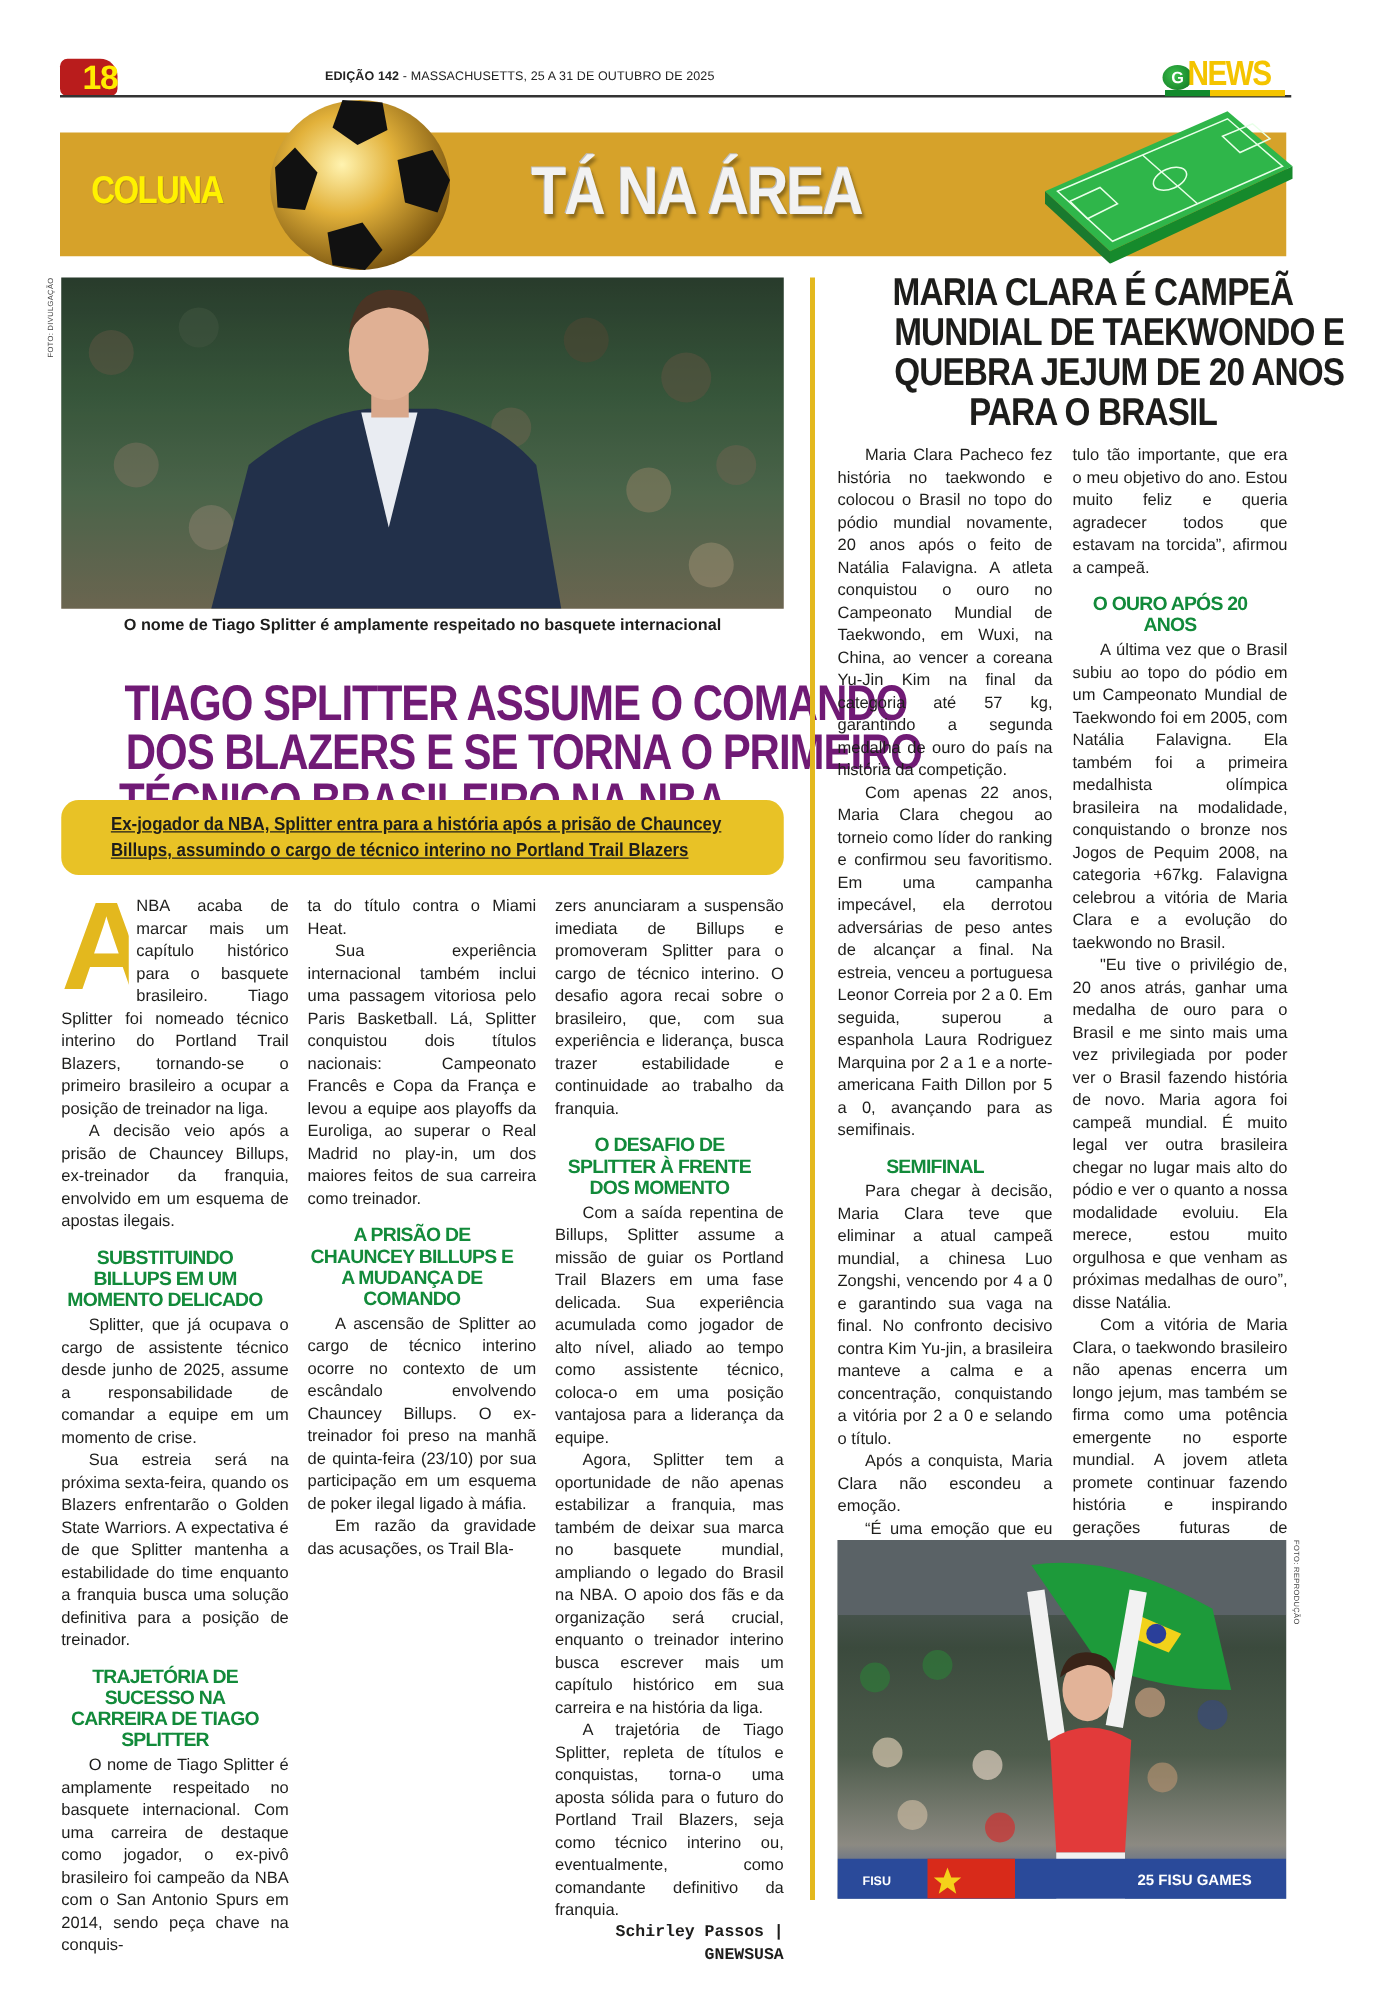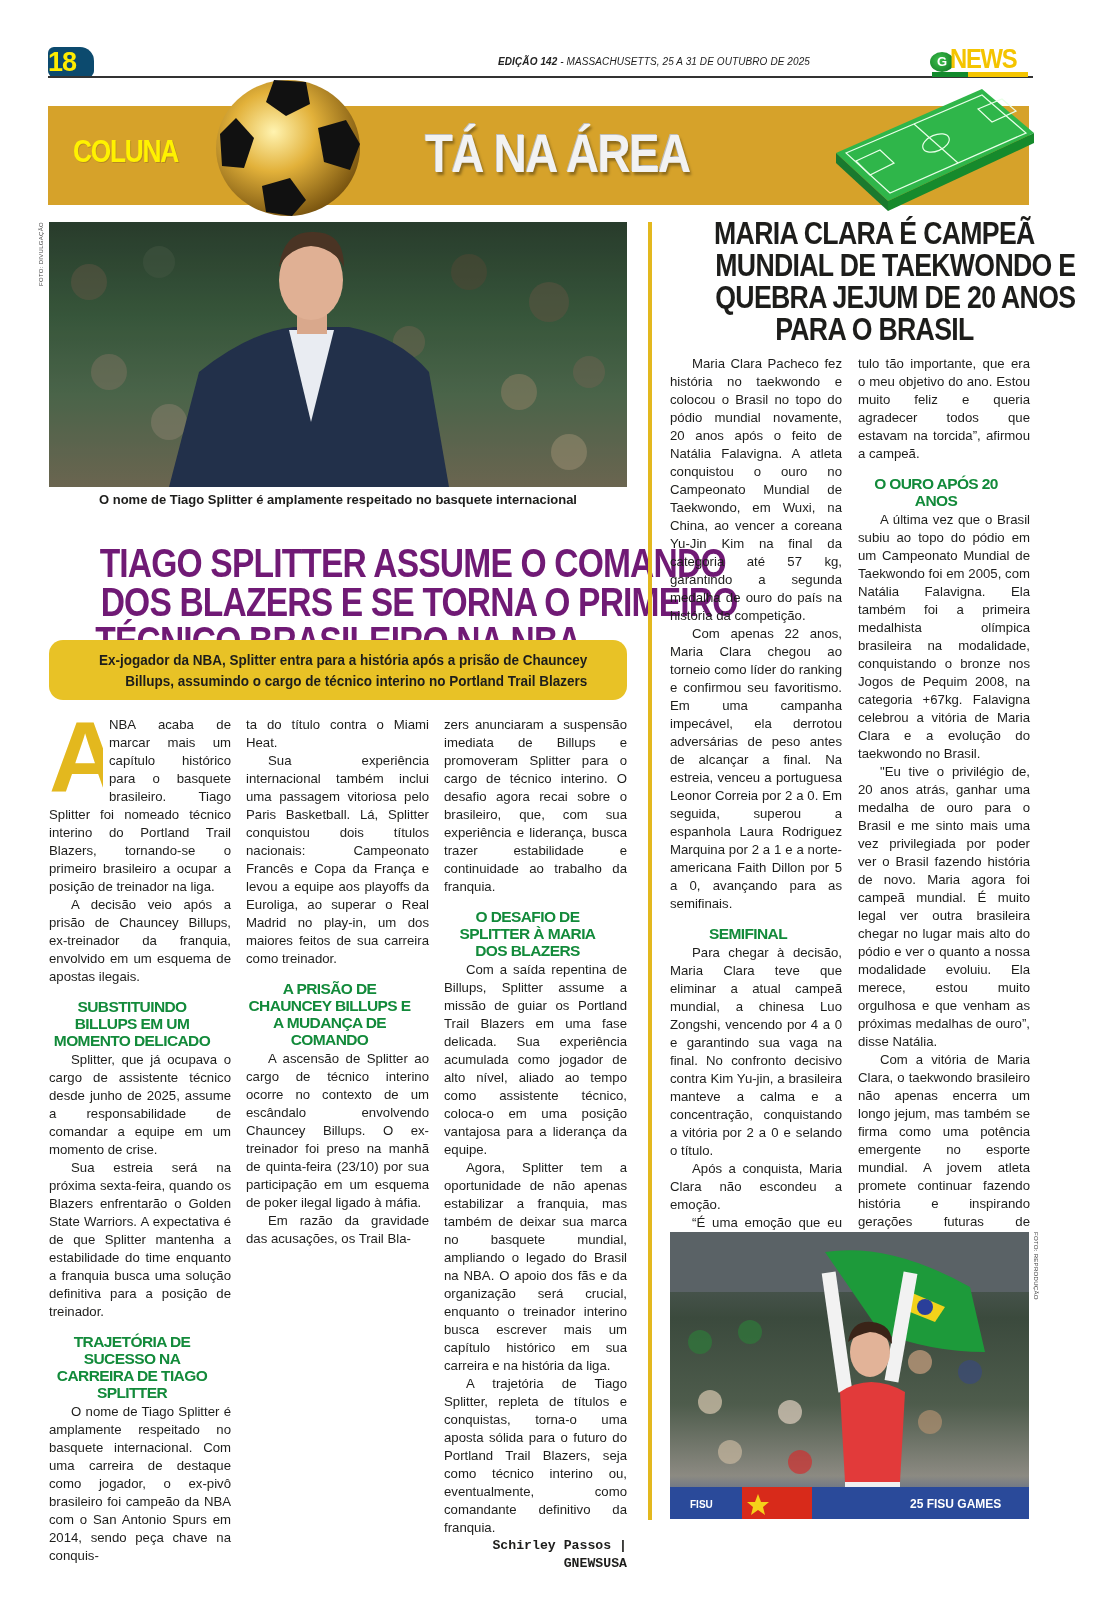--- a/index.html
+++ b/index.html
@@ -2,27 +2,27 @@
 <html><head>
 <meta charset="utf-8">
 <style>
   * { box-sizing: border-box; margin: 0; padding: 0; }
   html, body { width: 1099px; height: 1600px; background: #ffffff; overflow: hidden; }
   body { position: relative; font-family: "Liberation Sans", sans-serif; color: #1d1d1b; }
 
   
   .page-num {
     position: absolute; left: 48px; top: 47px; width: 46px; height: 30px;
-    background: #0c4a6e; border-radius: 6px 14px 6px 6px;
+    background: #b91c1c; border-radius: 6px 14px 6px 6px;
     color: #ffec00; font-weight: 900; font-size: 27px; line-height: 30px;
-    text-align: left; font-family: "Liberation Sans", sans-serif; letter-spacing: -1px;
+    text-align: right; font-family: "Liberation Sans", sans-serif; letter-spacing: -1px;
   }
   .edition {
-    position: absolute; left: 260px; top: 56px; width: 550px; text-align: right;
-    font-size: 10px; color: #222; letter-spacing: 0.1px; font-style: italic;
+    position: absolute; left: 260px; top: 56px; width: 550px; text-align: left;
+    font-size: 10px; color: #222; letter-spacing: 0.1px;
   }
   .edition b { font-weight: 700; }
   .header-rule { position: absolute; left: 48px; top: 76px; width: 985px; height: 1.5px; background: #333; }
   .logo { position: absolute; left: 930px; top: 46px; width: 104px; height: 32px; }
   .logo .g {
     position: absolute; left: 0; top: 6px; width: 24px; height: 20px; border-radius: 50%;
     background: radial-gradient(circle at 40% 40%, #3bbf4a, #0a6e1f); color: #fff;
     font-size: 13px; font-weight: 900; text-align: center; line-height: 20px;
   }
   .logo .news {
@@ -65,22 +65,22 @@
     font-size: 13px; font-weight: 700; color: #1d1d1b;
   }
   .headline-left {
     position: absolute; left: 40px; top: 512px; width: 596px; text-align: center;
     font-size: 40px; line-height: 39px; font-weight: 900; color: #701a75; letter-spacing: -1px; margin-top: 32px;
   }
   .headline-left span { display: inline-block; transform: scaleX(0.84); transform-origin: center; white-space: nowrap; }
   .subhead-box {
     position: absolute; left: 49px; top: 640px; width: 578px; height: 60px;
     background: #e8c226; border-radius: 14px 14px 14px 14px;
-    display: flex; align-items: center; justify-content: center; text-align: right;
-    padding: 0 12px; font-size: 15px; line-height: 21px; font-weight: 700; color: #1d1d1b;
+    display: flex; align-items: center; justify-content: center; text-align: left;
+    padding: 0 12px; font-size: 15px; line-height: 21px; font-weight: 700; color: #1d1d1b; text-decoration: underline;
   }
   .subhead-box span { display: inline-block; transform: scaleX(0.9); }
 
   .col {
     position: absolute; font-size: 13.2px; line-height: 18px; color: #1d1d1b;
     text-align: justify; hyphens: manual;
   }
   .col p { text-indent: 22px; }
   .col p.noindent { text-indent: 0; }
   .col h3 {
@@ -204,21 +204,21 @@
 <div class="col col-l2">
   <p class="noindent">ta do título contra o Miami Heat.</p>
   <p>Sua experiência internacional também inclui uma passagem vitoriosa pelo Paris Basketball. Lá, Splitter conquistou dois títulos nacionais: Campeonato Francês e Copa da França e levou a equipe aos playoffs da Euroliga, ao superar o Real Madrid no play-in, um dos maiores feitos de sua carreira como treinador.</p>
   <h3>A PRISÃO DE CHAUNCEY BILLUPS E A MUDANÇA DE COMANDO</h3>
   <p>A ascensão de Splitter ao cargo de técnico interino ocorre no contexto de um escândalo envolvendo Chauncey Billups. O ex-treinador foi preso na manhã de quinta-feira (23/10) por sua participação em um esquema de poker ilegal ligado à máfia.</p>
   <p>Em razão da gravidade das acusações, os Trail Bla-</p>
 </div>
 
 <div class="col col-l3">
   <p class="noindent">zers anunciaram a suspensão imediata de Billups e promoveram Splitter para o cargo de técnico interino. O desafio agora recai sobre o brasileiro, que, com sua experiência e liderança, busca trazer estabilidade e continuidade ao trabalho da franquia.</p>
-  <h3>O DESAFIO DE SPLITTER À MARIA DOS BLAZERS</h3>
+  <h3>O DESAFIO DE SPLITTER À FRENTE DOS MOMENTO</h3>
   <p>Com a saída repentina de Billups, Splitter assume a missão de guiar os Portland Trail Blazers em uma fase delicada. Sua experiência acumulada como jogador de alto nível, aliado ao tempo como assistente técnico, coloca-o em uma posição vantajosa para a liderança da equipe.</p>
   <p>Agora, Splitter tem a oportunidade de não apenas estabilizar a franquia, mas também de deixar sua marca no basquete mundial, ampliando o legado do Brasil na NBA. O apoio dos fãs e da organização será crucial, enquanto o treinador interino busca escrever mais um capítulo histórico em sua carreira e na história da liga.</p>
   <p>A trajetória de Tiago Splitter, repleta de títulos e conquistas, torna-o uma aposta sólida para o futuro do Portland Trail Blazers, seja como técnico interino ou, eventualmente, como comandante definitivo da franquia.</p>
   <div class="byline">Schirley Passos |</div>
   <div class="byline">GNEWSUSA</div>
 </div>
 
 <div class="vdivider"></div>
 
 <h2 class="headline-right">

